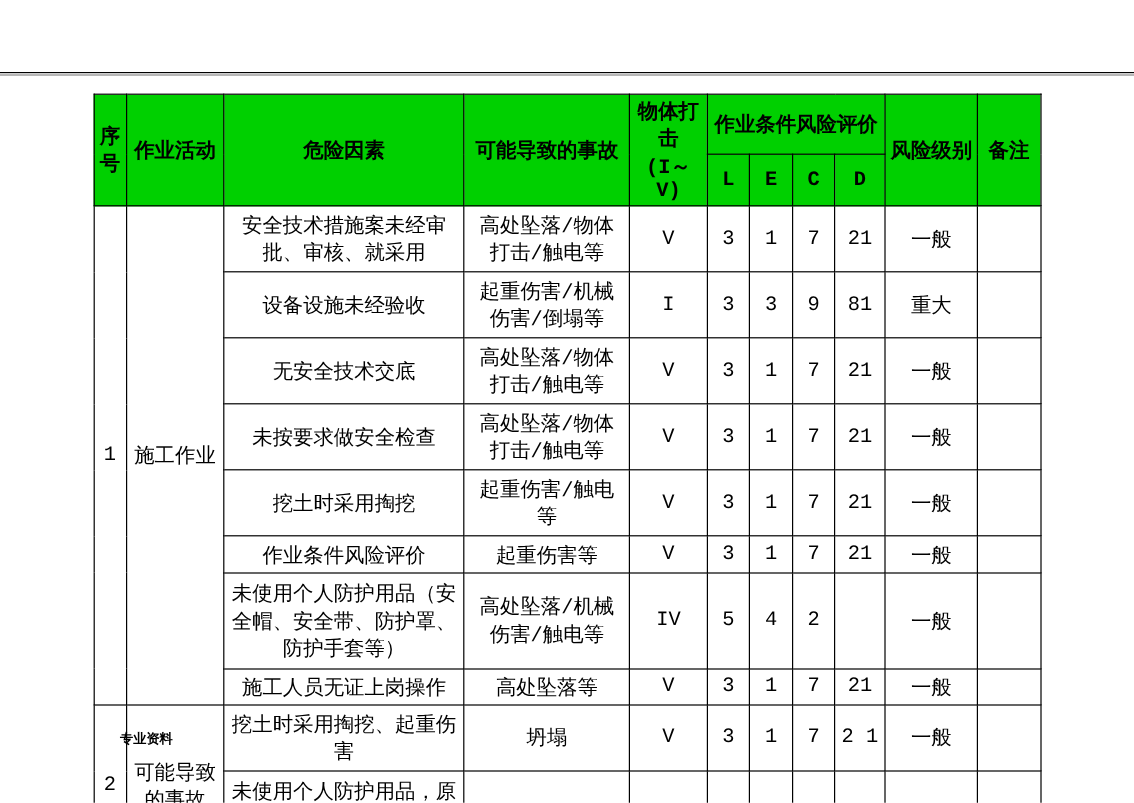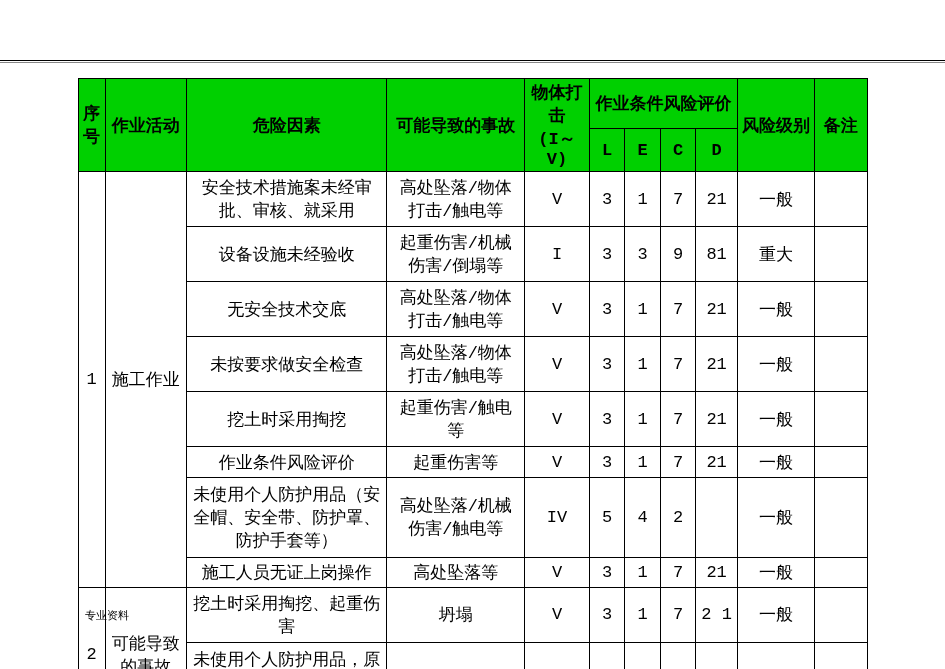--- a/index.html
+++ b/index.html
@@ -20,21 +20,21 @@
     col.c-act { width: 78px; }
     col.c-factor { width: 192px; }
     col.c-acc { width: 132px; }
     col.c-basis { width: 62px; }
     col.c-l { width: 34px; }
     col.c-e { width: 34px; }
     col.c-c { width: 34px; }
     col.c-d { width: 40px; }
     col.c-level { width: 74px; }
     col.c-note { width: 50px; }
-    .footer { position: absolute; left: 85px; bottom: 46px; font-family: "SimSun", serif; font-size: 11px; }
+    .footer { position: absolute; left: 100px; bottom: 46px; font-family: "SimSun", serif; font-size: 11px; font-weight: bold; }
   </style>
 </head>
 <body>
 <div class="page">
   <div class="top-rule"></div>
   <div class="top-rule2"></div>
 
 
   <div class="table-wrap">
     <table class="risk">

